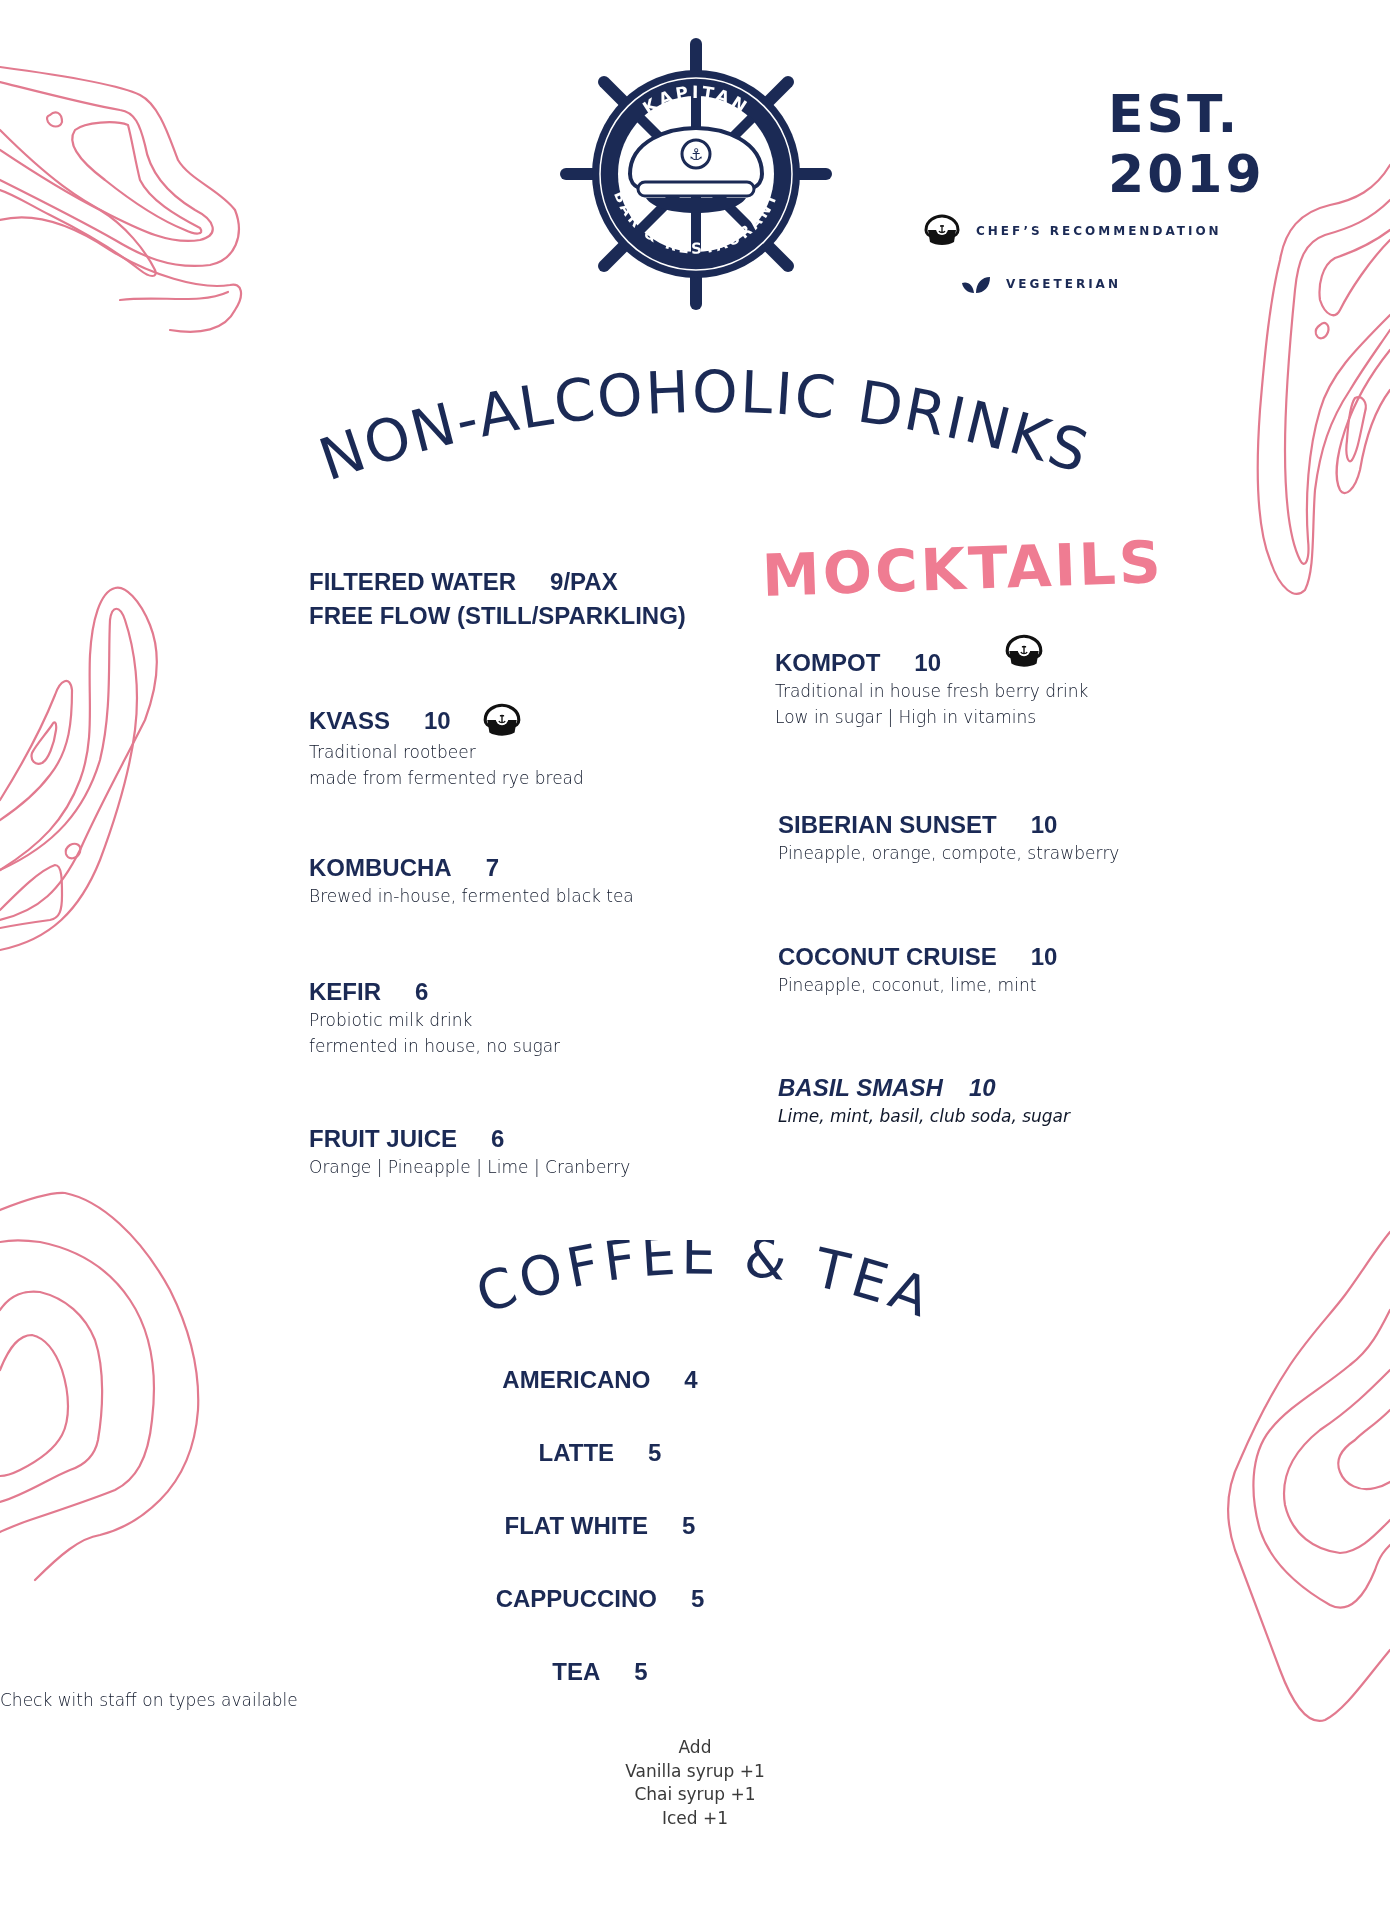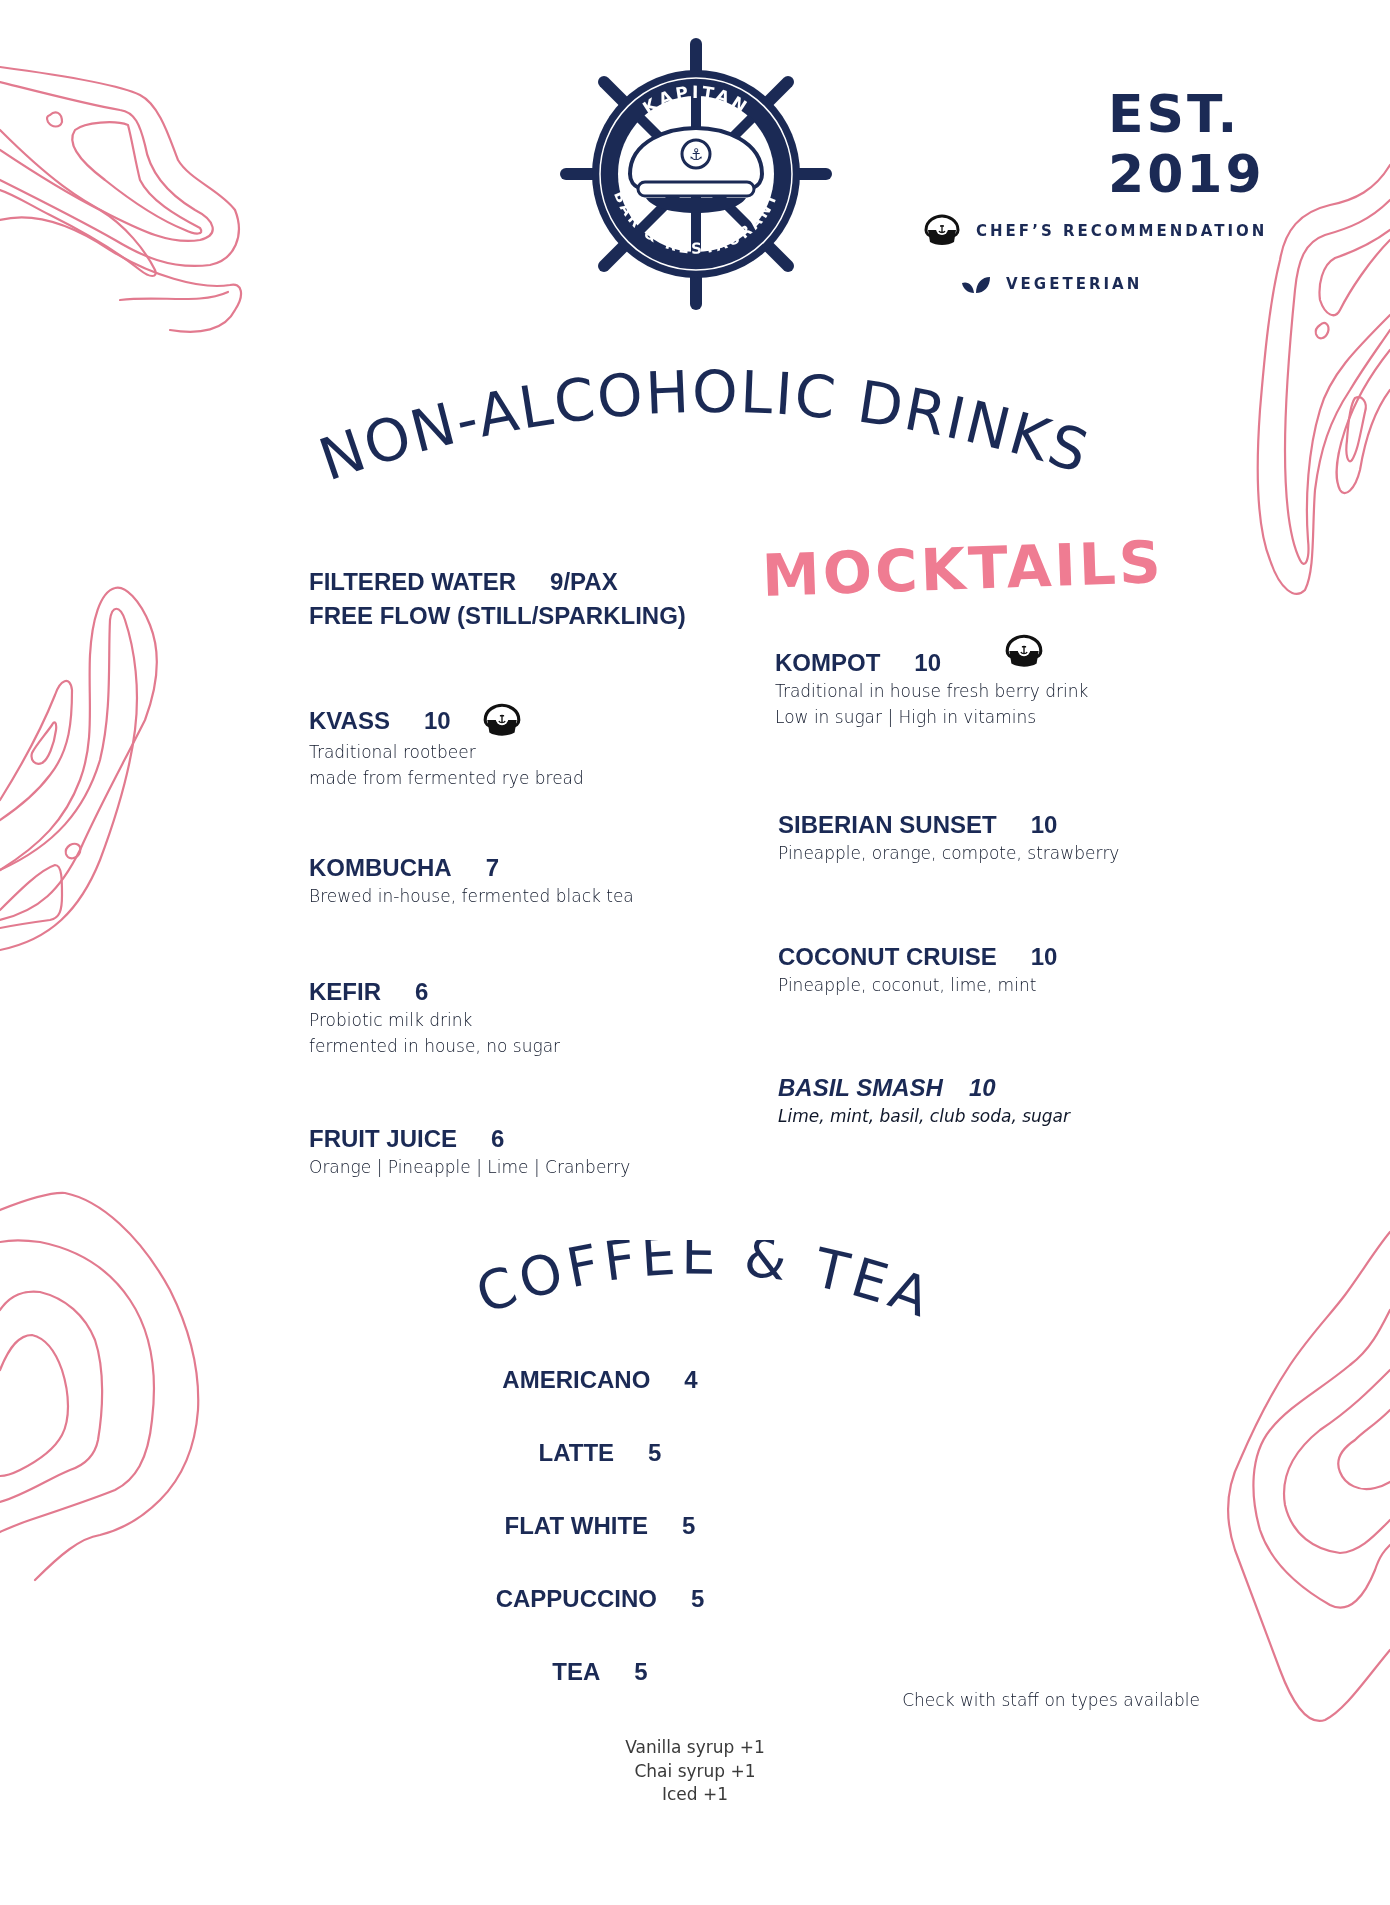--- a/index.html
+++ b/index.html
@@ -3,30 +3,30 @@
 <meta charset="utf-8">
 <style>
   html, body { margin:0; padding:0; background:#ffffff; }
   body { width:1390px; height:1905px; position:relative; overflow:hidden; font-family:"DejaVu Sans", sans-serif; color:#1b2a55; }
   .abs { position:absolute; }
   .deco { position:absolute; overflow:visible; }
   .deco path { fill:none; stroke:#e27a8f; stroke-width:2.2; stroke-linecap:round; stroke-linejoin:round; }
   .logo { left:558px; top:36px; width:276px; height:276px; }
   .est { left:1108px; top:84px; font-family:"DejaVu Sans", sans-serif; font-weight:bold; font-size:52px; letter-spacing:3px; color:#1b2a55; }
   .legend-row { position:absolute; display:flex; align-items:center; gap:14px; }
-  .legend-label { font-family:"DejaVu Sans", sans-serif; font-size:15px; letter-spacing:3px; font-weight:bold; color:#1b2a55; }
+  .legend-label { font-family:"DejaVu Sans", sans-serif; font-size:12px; letter-spacing:3px; font-weight:bold; color:#1b2a55; }
   .arc-title { position:absolute; left:0; width:1390px; }
   .arc-title text { font-family:"DejaVu Sans", sans-serif; fill:#1b2a55; font-weight:normal; }
   .mocktails { left:762px; top:542px; font-family:"DejaVu Sans", sans-serif; font-weight:bold; font-size:58px; color:#ef7c92; letter-spacing:3px; transform:rotate(-2deg); transform-origin:left center; }
   .item { position:absolute; }
   .item-head { display:flex; align-items:center; font-family:"Liberation Sans", sans-serif; font-weight:bold; font-size:24px; color:#1b2a55; white-space:nowrap; line-height:30px; }
   .item-price { margin-left:34px; }
   .item-desc { font-family:"DejaVu Sans", sans-serif; font-size:17px; color:#0f172a; line-height:26px; white-space:nowrap; font-weight:300; }
   .hat-icon { margin-left:30px; width:42px; height:36px; display:inline-block; }
-  .center-item { position:absolute; left:0; width:1200px; text-align:right; }
+  .center-item { position:absolute; left:0; width:1200px; text-align:left; }
   .center-item .item-head { justify-content:center; }
   .addons { position:absolute; left:0; width:1390px; top:1736px; text-align:center; font-family:"DejaVu Sans", sans-serif; font-size:17px; color:#3a3a3a; line-height:23.5px; }
 </style>
 </head>
 <body>
 
 <svg class="deco" style="left:0;top:50px;width:260px;height:290px" viewBox="0 0 260 290">
   <path d="M0,17 C60,25 120,35 140,45 C160,55 170,90 178,110 C190,130 220,140 235,160 C245,185 235,210 210,215 C170,220 140,205 115,190 C80,170 40,150 0,130"></path>
   <path d="M0,32 C40,42 90,55 120,60 C135,62 140,75 145,95 C150,125 170,145 195,160 C215,170 220,185 200,190 C170,195 140,180 110,165 C80,150 50,130 0,80"></path>
   <path d="M75,80 C85,72 115,70 128,75 C132,90 135,110 140,130 C150,150 175,165 200,178 C205,185 195,185 185,180 C160,170 130,150 105,130 C85,115 65,95 75,80 Z"></path>
@@ -258,16 +258,17 @@
 </div>
 <div class="center-item" style="top:1657px;">
   <div class="item-head">
     <span>TEA</span>
     <span class="item-price">5</span>
   </div>
   <div class="item-desc">Check with staff on types available</div>
 </div>
 
 <div class="addons">
+  <div>Add</div>
   <div>Vanilla syrup +1</div>
   <div>Chai syrup +1</div>
   <div>Iced +1</div>
 </div>
 
 </body></html>

